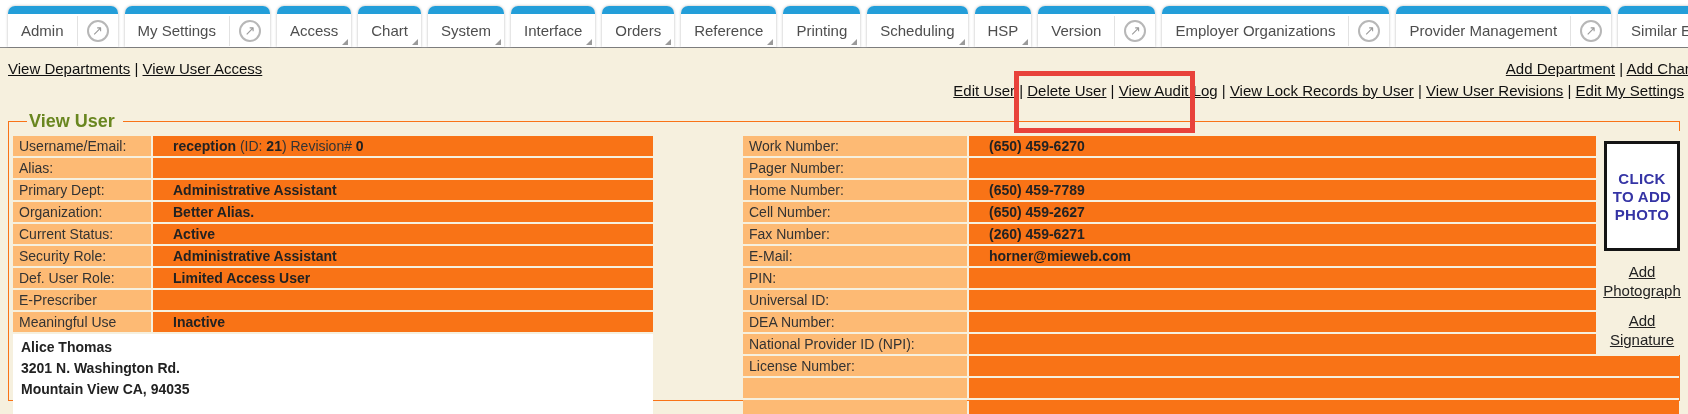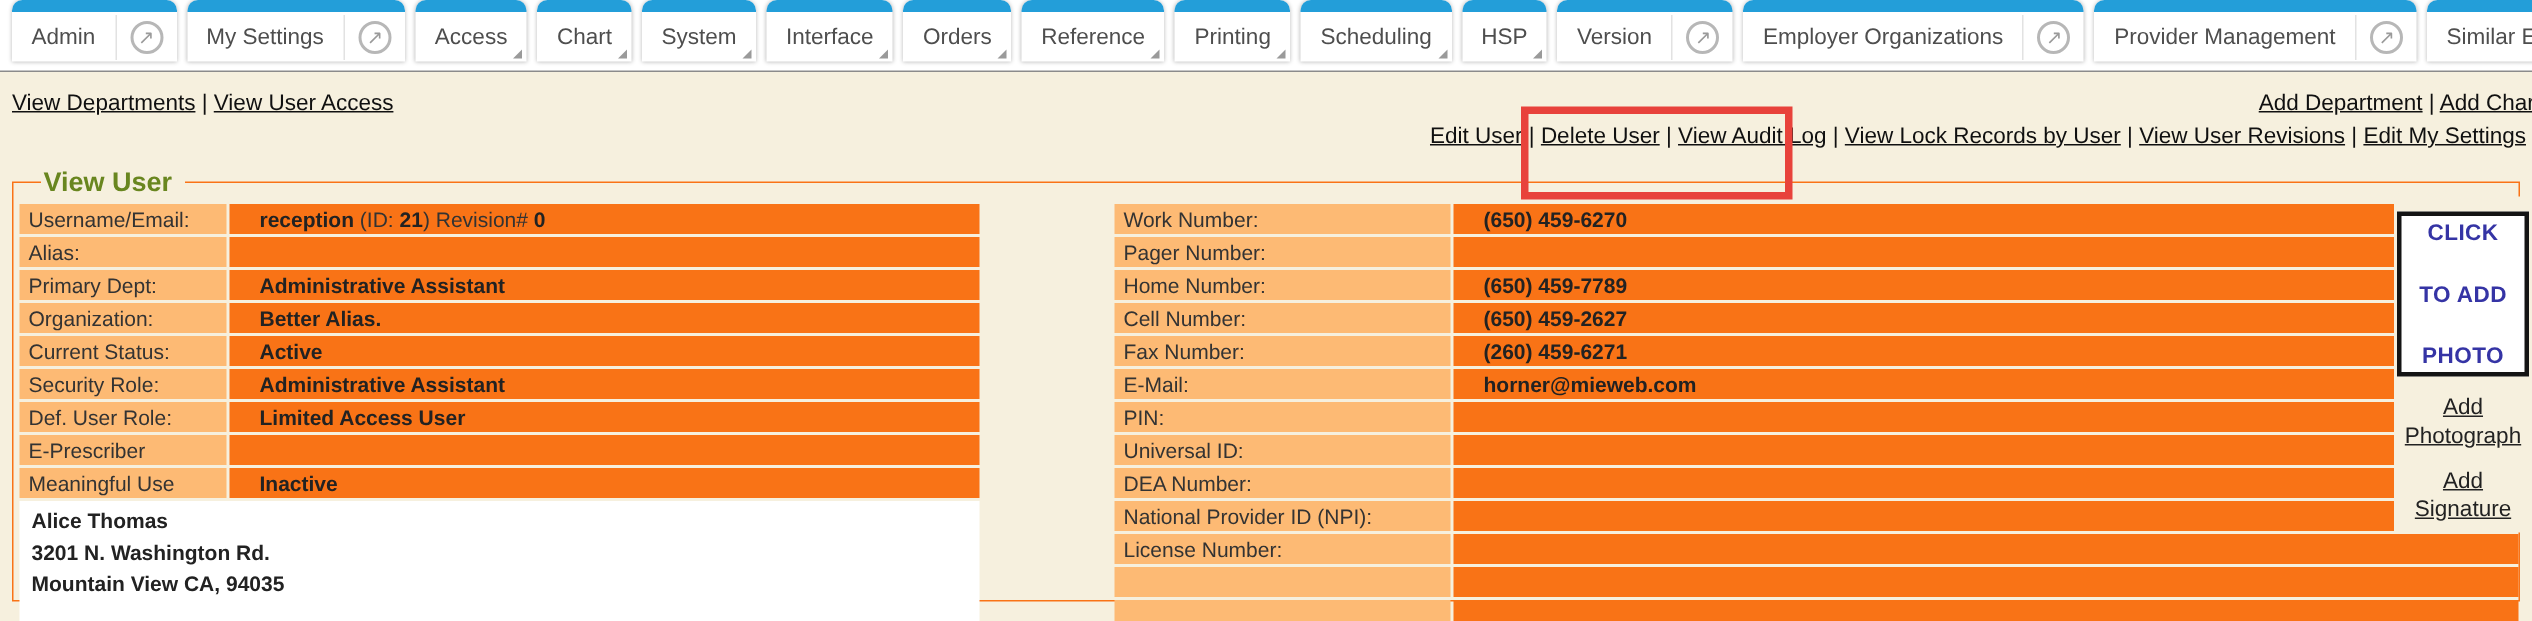--- a/index.html
+++ b/index.html
@@ -5,21 +5,21 @@
   * { box-sizing: border-box; }
   html,body { margin:0; padding:0; }
   body {
     width:1688px; height:414px; overflow:hidden; position:relative;
     background:#ffffff; font-family:"Liberation Sans", sans-serif;
   }
 
   
   .tabbar {
     height:48px; background:#fff; border-bottom:1px solid #8b8b8b;
-    display:flex; align-items:flex-start; gap:7px; padding:0 0 0 8px;
+    display:flex; align-items:flex-end; gap:7px; padding:0 0 0 8px;
     white-space:nowrap;
   }
   .tab {
     position:relative; display:flex; align-items:center; height:41px;
     background:#fff; border-radius:7px 7px 0 0;
     box-shadow:0 0 3px rgba(0,0,0,.28); padding-top:8px; flex:0 0 auto;
     cursor:pointer;
   }
   .tab::before {
     content:""; position:absolute; top:0; left:0; right:0; height:8px;
@@ -71,23 +71,23 @@
     grid-column:1 / -1; background:#ffffff; padding:3px 8px; margin-top:0;
     font-size:14px; font-weight:bold; color:#222; line-height:21px; height:82px;
   }
 
   
   .photo-col {
     position:absolute; top:83px; right:0; width:92px; height:224px;
     background:#f6f0de; display:flex; flex-direction:column; align-items:center;
   }
   .photo-box {
-    width:88px; height:110px; border:3px solid #141414; background:#fff;
+    width:76px; height:110px; border:3px solid #141414; background:#fff;
     display:flex; flex-direction:column; align-items:center; justify-content:center;
-    gap:24px; margin-top:10px; cursor:pointer;
+    gap:1px; margin-top:10px; cursor:pointer;
   }
   .photo-box span { font-size:15px; font-weight:bold; color:#3534a5; letter-spacing:.3px; }
   .photo-link {
     display:block; text-align:center; font-size:15px; color:#222;
     text-decoration:underline; line-height:19px; margin-top:11px; cursor:pointer;
   }
 
   
   .red-box {
     position:absolute; left:1014px; top:71px; width:181px; height:62px;

